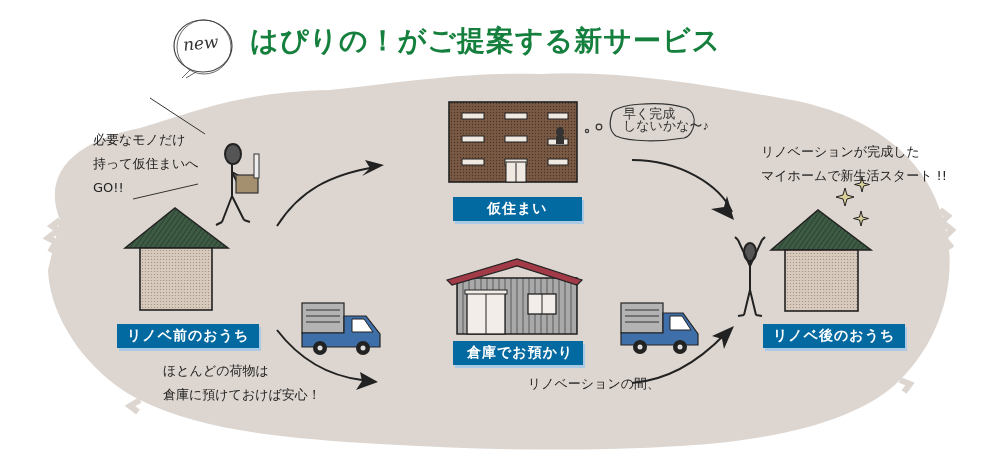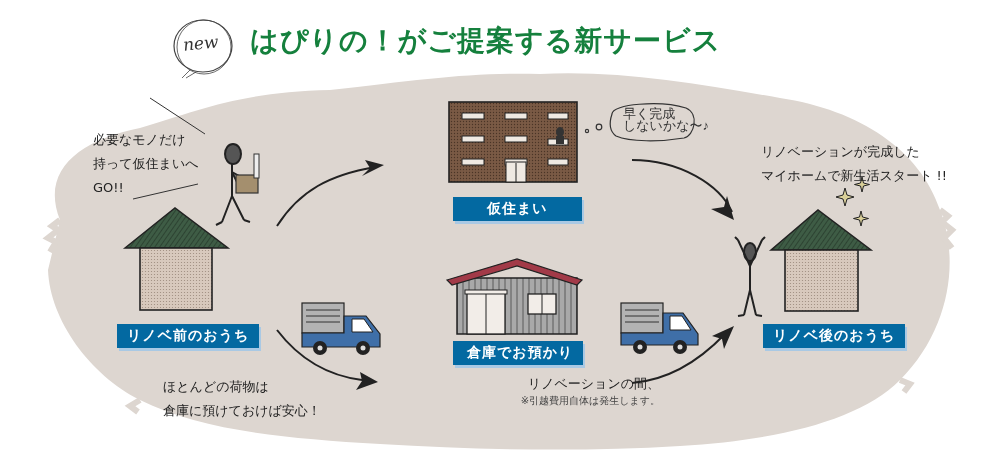--- a/index.html
+++ b/index.html
@@ -177,28 +177,27 @@
   <div>GO!!</div>
 </div>
 <div class="abs label" style="left:117px; top:324px;">リノベ前のおうち</div>
 
 <div class="abs label" style="left:453px; top:197px; padding:3px 34px;">仮住まい</div>
 <div class="abs bubble-text" style="left:623px; top:108px;">
   <div>早く完成</div>
   <div>しないかな〜♪</div>
 </div>
 
-<div class="abs caption" style="left:163px; top:359px;margin-top:16px;">
+<div class="abs caption" style="left:163px; top:359px;">
   <div>ほとんどの荷物は</div>
   <div>倉庫に預けておけば安心！</div>
 </div>
 
 <div class="abs label" style="left:453px; top:341px;padding-left:14px;">倉庫でお預かり</div>
 <div class="abs center" style="left:380px; top:373px; width:280px;">
   <div class="caption" style="line-height:21px;">リノベーションの間、</div>
-  <div class="note">※引越費用自体は発生します。</div>
 </div>
 
 <div class="abs caption" style="left:761px; top:140px;">
   <div>リノベーションが完成した</div>
   <div>マイホームで新生活スタート !!</div>
 </div>
 <div class="abs label" style="left:763px; top:324px;">リノベ後のおうち</div>
 
 </body></html>

